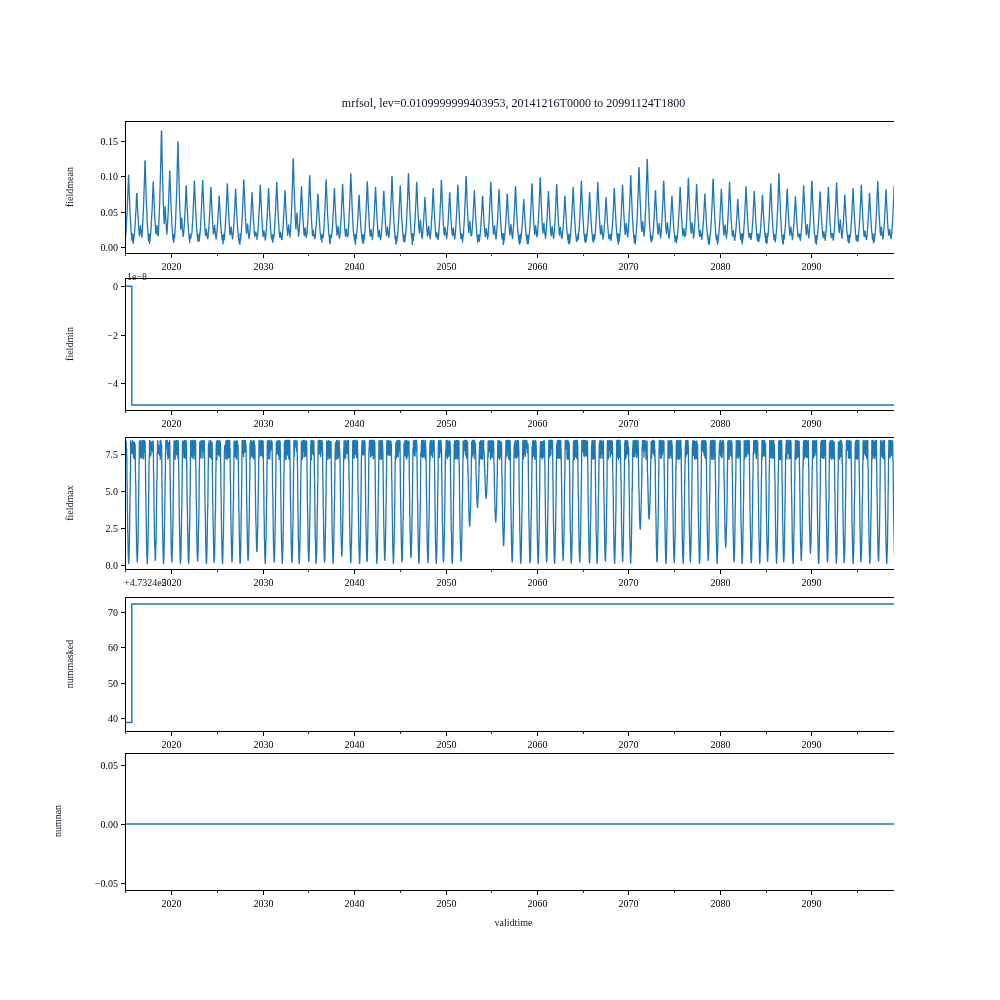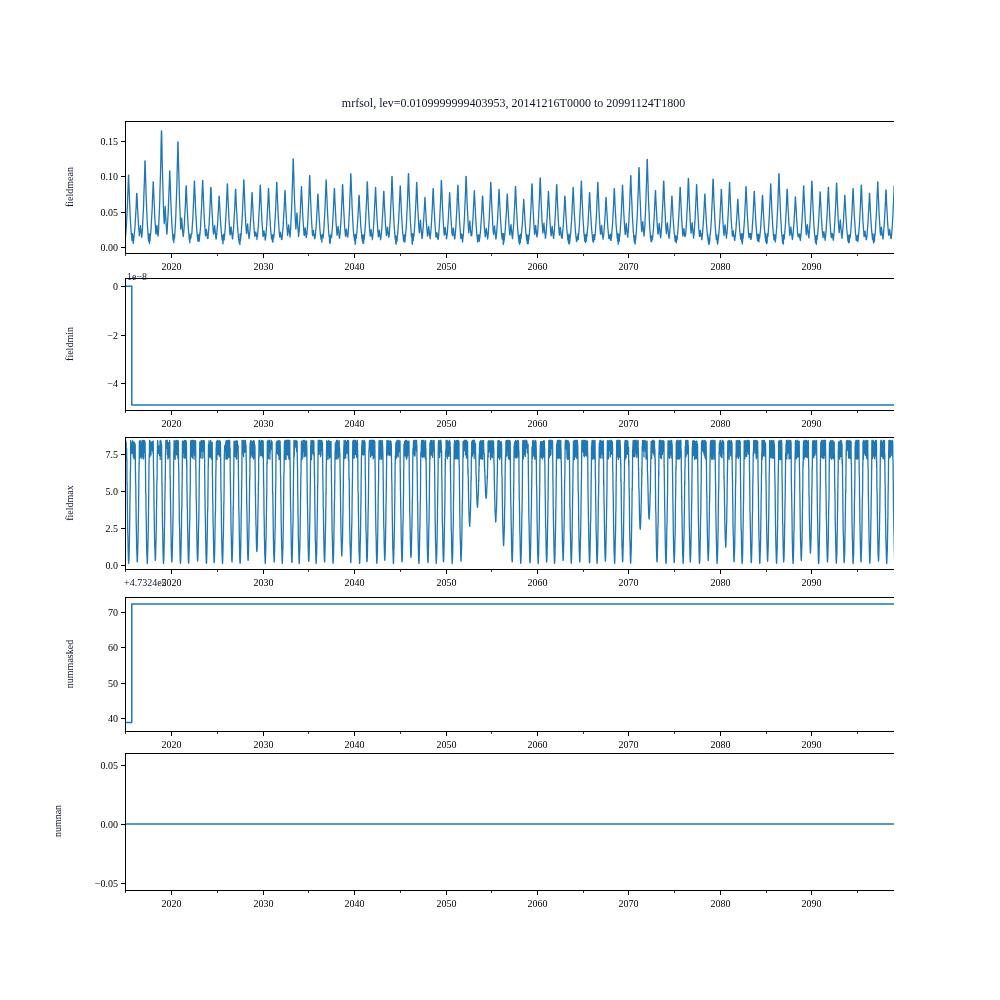--- a/index.html
+++ b/index.html
@@ -237,13 +237,14 @@
 
   <div class="ylabel" id="ylabel-0">fieldmean</div>
   <div class="ylabel" id="ylabel-1">fieldmin</div>
   <div class="ylabel" id="ylabel-2">fieldmax</div>
   <div class="ylabel" id="ylabel-3">nummasked</div>
   <div class="ylabel" id="ylabel-4">numnan</div>
 
   <div class="offset-text" id="offset-fieldmin">1e−8</div>
   <div class="offset-text" id="offset-nummasked">+4.7324e5</div>
 
+  <div id="xlabel">validtime</div>
 </div>
 
 </body></html>

